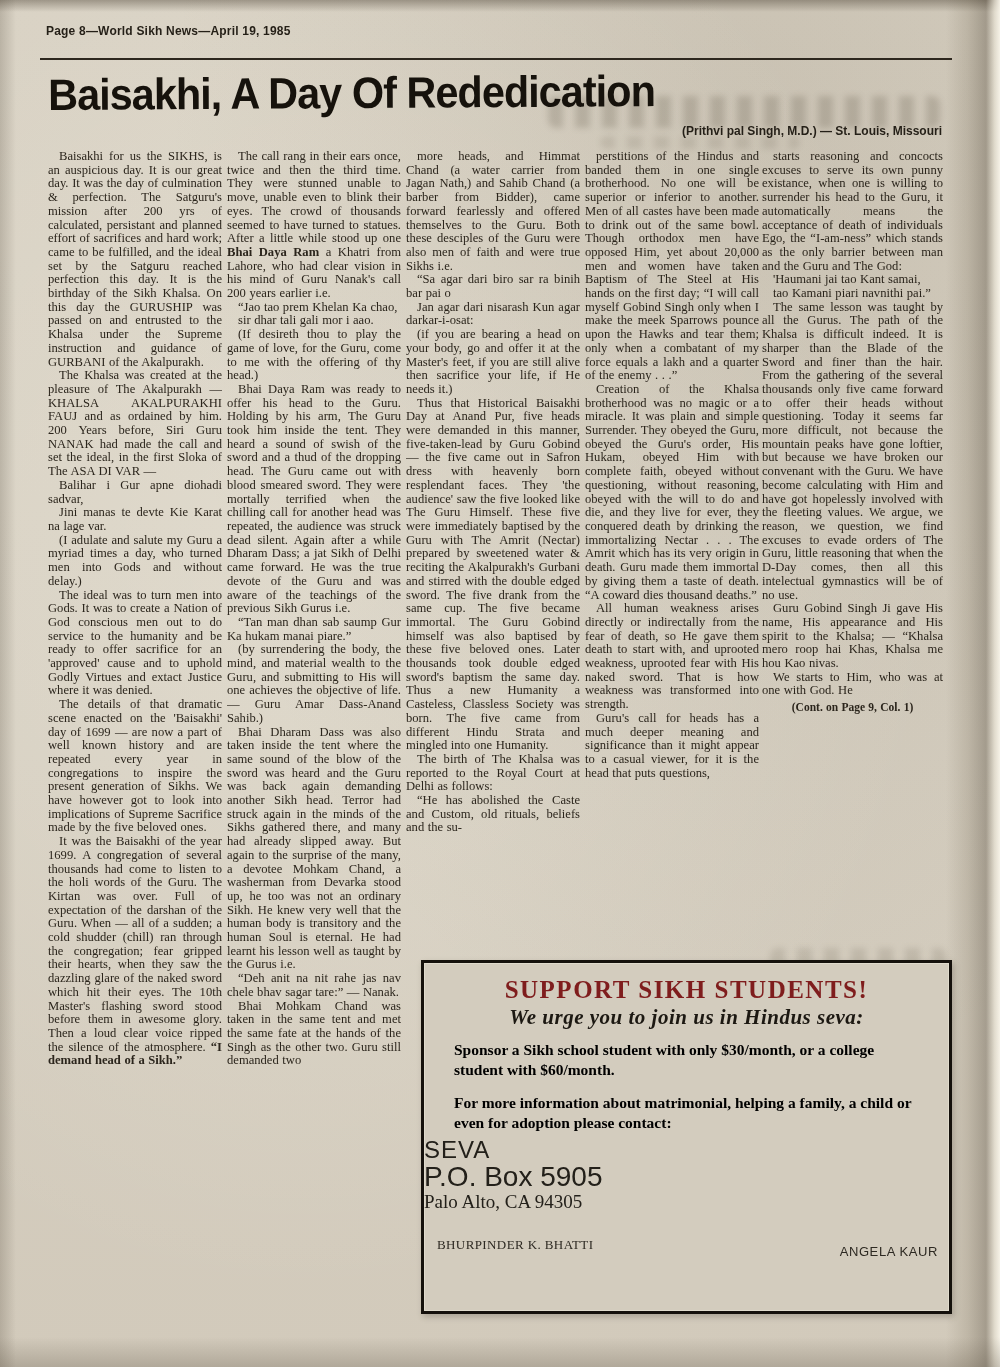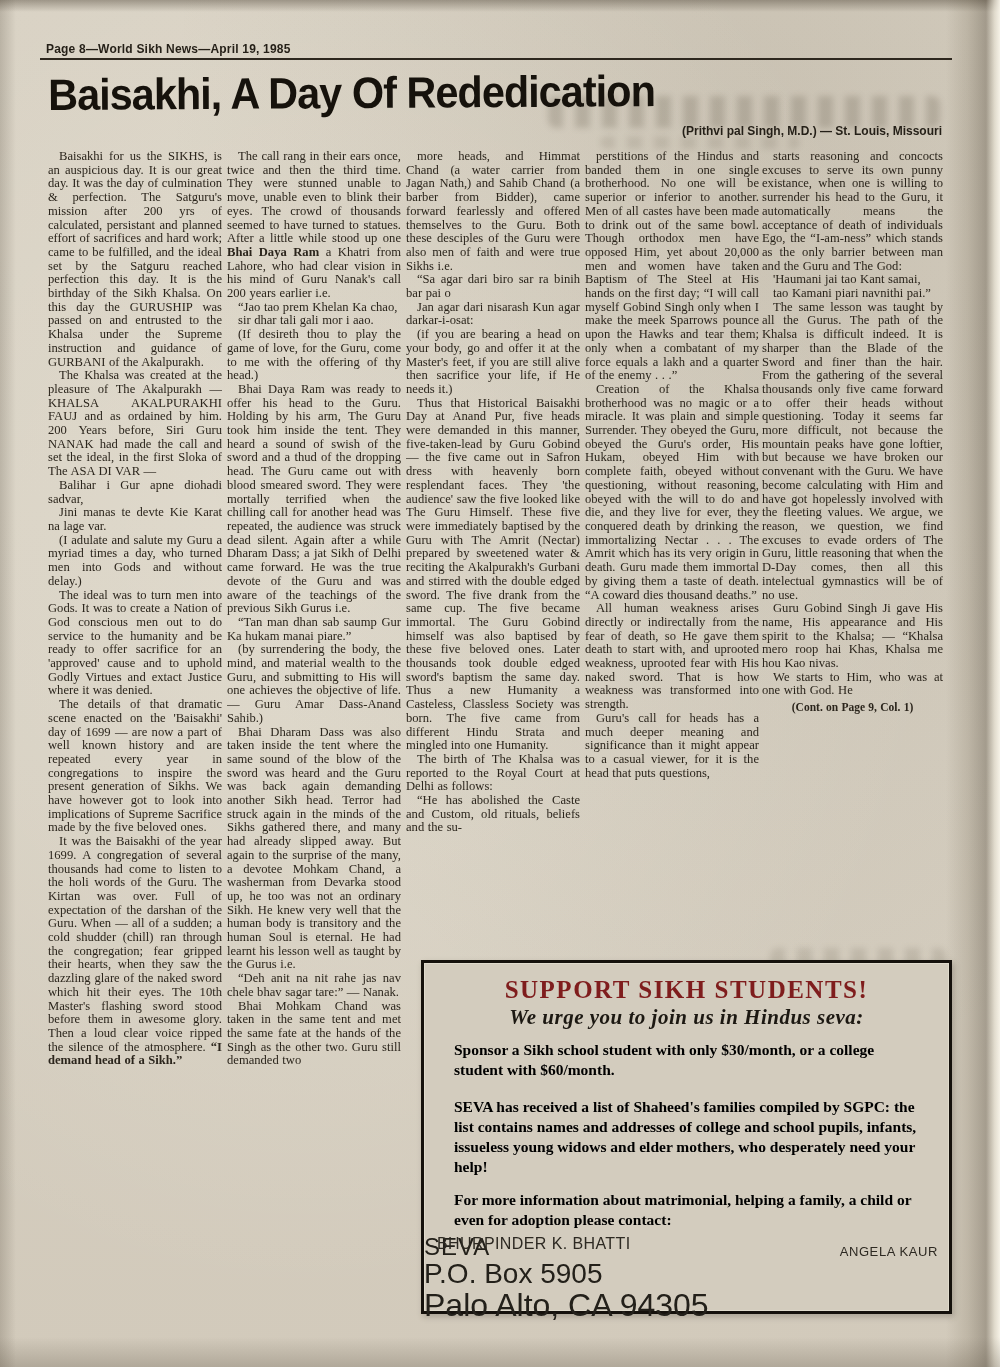--- a/index.html
+++ b/index.html
@@ -22,21 +22,21 @@
     background:linear-gradient(90deg, rgba(0,0,0,0) 0%, rgba(92,80,58,.16) 40%,
       rgba(58,48,33,.30) 74%, rgba(233,228,214,.65) 90%, rgba(248,244,233,.95) 100%); }
 
   .smudge { position:absolute; filter:blur(3px); opacity:.45; border-radius:8px;
     background:repeating-linear-gradient(90deg, rgba(72,62,46,.38) 0 15px, rgba(72,62,46,0) 15px 27px); }
   #smudge1 { left:548px; top:96px;  width:392px; height:32px; opacity:.5; }
   #smudge2 { left:600px; top:136px; width:200px; height:13px; opacity:.3; }
   #smudge3 { left:770px; top:948px; width:176px; height:24px; opacity:.35; }
   #smudge4 { left:792px; top:1046px; width:148px; height:18px; opacity:.3; }
 
-  .masthead { position:absolute; left:46px; top:42px;
+  .masthead { position:absolute; left:46px; top:24px;
     font-family:"Liberation Sans", sans-serif; font-weight:bold; font-size:12px;
     color:#241f17; letter-spacing:.2px; }
   .rule { position:absolute; left:40px; top:58px; width:912px; height:2px; background:#2d271e; }
   .headline { position:absolute; left:48px; top:70px;
     font-family:"Liberation Sans", sans-serif; font-weight:bold; font-size:44px;
     letter-spacing:-1px; color:#16120c; transform:scaleX(.94) rotate(-.35deg);
     transform-origin:left top; white-space:nowrap; }
   .byline { position:absolute; right:58px; top:124px;
     font-family:"Liberation Sans", sans-serif; font-weight:bold; font-size:12px; color:#241f17; }
 
@@ -59,23 +59,23 @@
   .ad-sub { margin:1px 10px 0; text-align:center; font-style:italic; font-weight:bold;
     font-size:21px; letter-spacing:.5px; color:#1c1812; }
   .ad-p { margin:10px 26px 0 30px; font-weight:bold; font-size:15.5px; line-height:20px;
     color:#000000; }
   .ad-p.gap1 { margin-top:17px; }
   .ad-p.gap2 { margin-top:13px; }
   .ad-addr { margin-top:5px; text-align:left; font-family:"Liberation Sans", sans-serif;
     color:#23201a; line-height:1.03; }
   .ad-addr .l1 { font-size:24px; letter-spacing:1px; }
   .ad-addr .l2 { font-size:28px; }
-  .ad-addr .l3 { font-size:32px; }
+  .ad-addr .l3 { font-size:19px;font-family:Liberation Serif, serif; }
   .ad-name-left  { position:absolute; left:13px;  bottom:58px;
-    font-family:Liberation Sans, sans-serif; font-size:16px; letter-spacing:.4px; color:#2d2922; }
+    font-family:Liberation Serif, serif; font-size:13px; letter-spacing:.4px; color:#2d2922; }
   .ad-name-right { position:absolute; right:11px; bottom:52px;
     font-family:"Liberation Sans", sans-serif; font-size:13px; letter-spacing:.6px; color:#2d2922; }
 </style>
 </head>
 <body>
 
 <div class="page">
   <div class="edge-top"></div>
   <div class="edge-left"></div>
   <div class="edge-right"></div>
@@ -135,21 +135,20 @@
       <p><span>The same lesson was taught by all the Gurus. The path of the Khalsa is difficult indeed. It is sharper than the Blade of the Sword and finer than the hair. From the gathering of the several thousands only five came forward to offer their heads without questioning. Today it seems far more difficult, not because the mountain peaks have gone loftier, but because we have broken our convenant with the Guru. We have become calculating with Him and have got hopelessly involved with the fleeting values. We argue, we reason, we question, we find excuses to evade orders of The Guru, little reasoning that when the D-Day comes, then all this intelectual gymnastics will be of no use.</span></p>
       <p><span>Guru Gobind Singh Ji gave His name, His appearance and His spirit to the Khalsa; — “Khalsa mero roop hai Khas, Khalsa me hou Kao nivas.</span></p>
       <p><span>We starts to Him, who was at one with God. He</span></p>
       <p class="center"><b>(Cont. on Page 9, Col. 1)</b></p>
     </div>
 
   <div class="adbox">
     <div class="ad-title">SUPPORT SIKH STUDENTS!</div>
     <div class="ad-sub">We urge you to join us in Hindus seva:</div>
     <p class="ad-p">Sponsor a Sikh school student with only $30/month, or a college student with $60/month.</p>
-    <p class="ad-p gap1">SEVA has received a list of Shaheed's families compiled by SGPC: the list contains names and addresses of college and school pupils, infants, issueless young widows and elder mothers, who desperately need your help!</p>
     <p class="ad-p gap2">For more information about matrimonial, helping a family, a child or even for adoption please contact:</p>
     <div class="ad-addr">
       <div class="l1">SEVA</div>
       <div class="l2">P.O. Box 5905</div>
       <div class="l3">Palo Alto, CA 94305</div>
     </div>
     <div class="ad-name-left">BHURPINDER K. BHATTI</div>
     <div class="ad-name-right">ANGELA KAUR</div>
   </div>
 </div>

